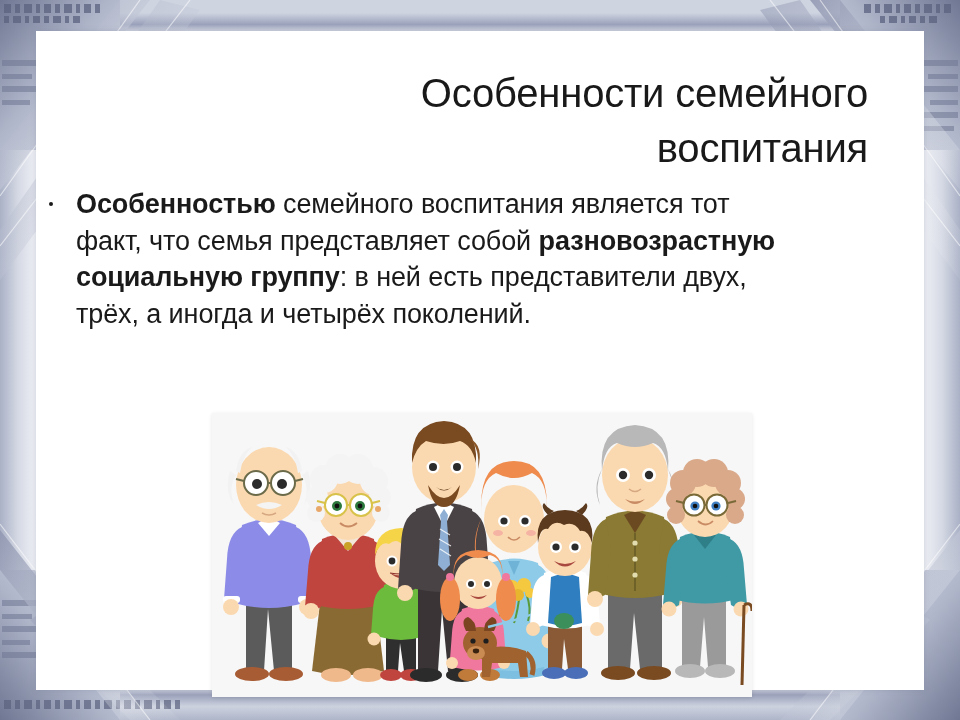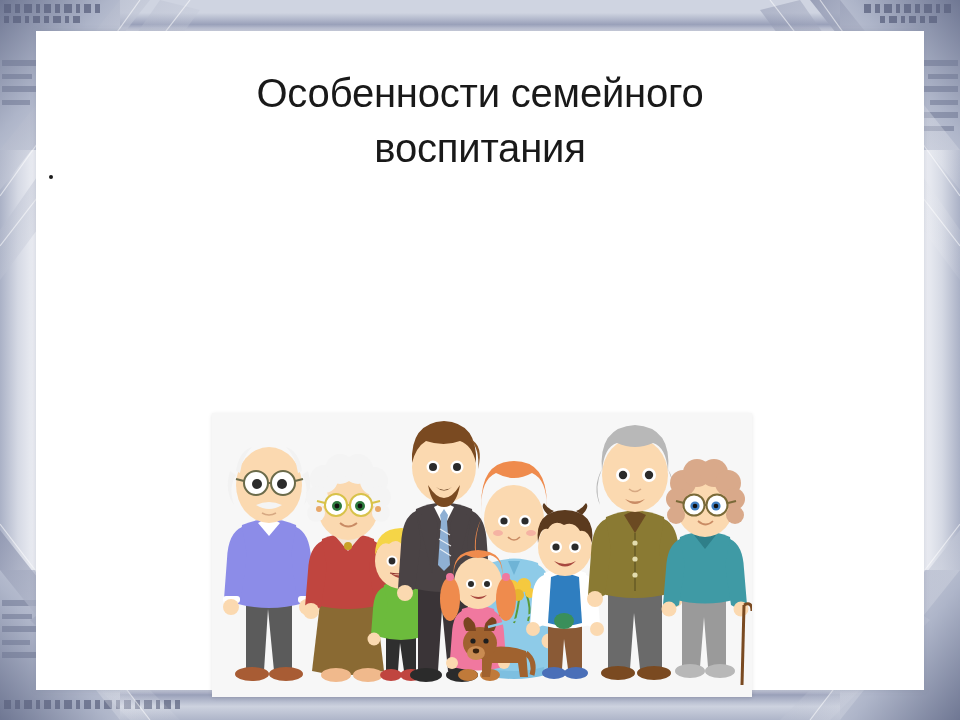--- a/index.html
+++ b/index.html
@@ -56,21 +56,21 @@
     top: 31px;
     width: 888px;
     height: 659px;
   }
 
   .slide-title {
     position: absolute;
     left: 56px;
     top: 8px;
     width: 776px;
-    text-align: center;
+    text-align: right;
     font-size: 40px;
     line-height: 1.38;
     font-weight: 400;
     color: #191919;
     letter-spacing: -0.2px;
     white-space: pre-line;
   }
 
   .body-block {
     position: absolute;
@@ -281,20 +281,21 @@
   <div class="page-white"></div>
 
   <div class="content">
 
     <h1 class="slide-title">Особенности семейного
 воспитания</h1>
 
     <div class="body-block">
       <div class="bullet-row">
         <span class="bullet-dot"></span>
+        <p class="bullet-text"><b>Особенностью</b> семейного воспитания является тот факт, что семья представляет собой <b>разновозрастную социальную группу</b>: в ней есть представители двух, трёх, а иногда и четырёх поколений.</p>
       </div>
     </div>
 
     <div class="illus-panel">
       <svg class="illus-svg" viewBox="0 0 540 284">
         <rect x="0" y="0" width="540" height="284" fill="#f7f7f7"></rect>
 
         <g>
 
           <path d="M34,186 L34,258 L52,258 L56,196 L62,258 L80,258 L80,186 Z" fill="#5b5b5b"></path>

